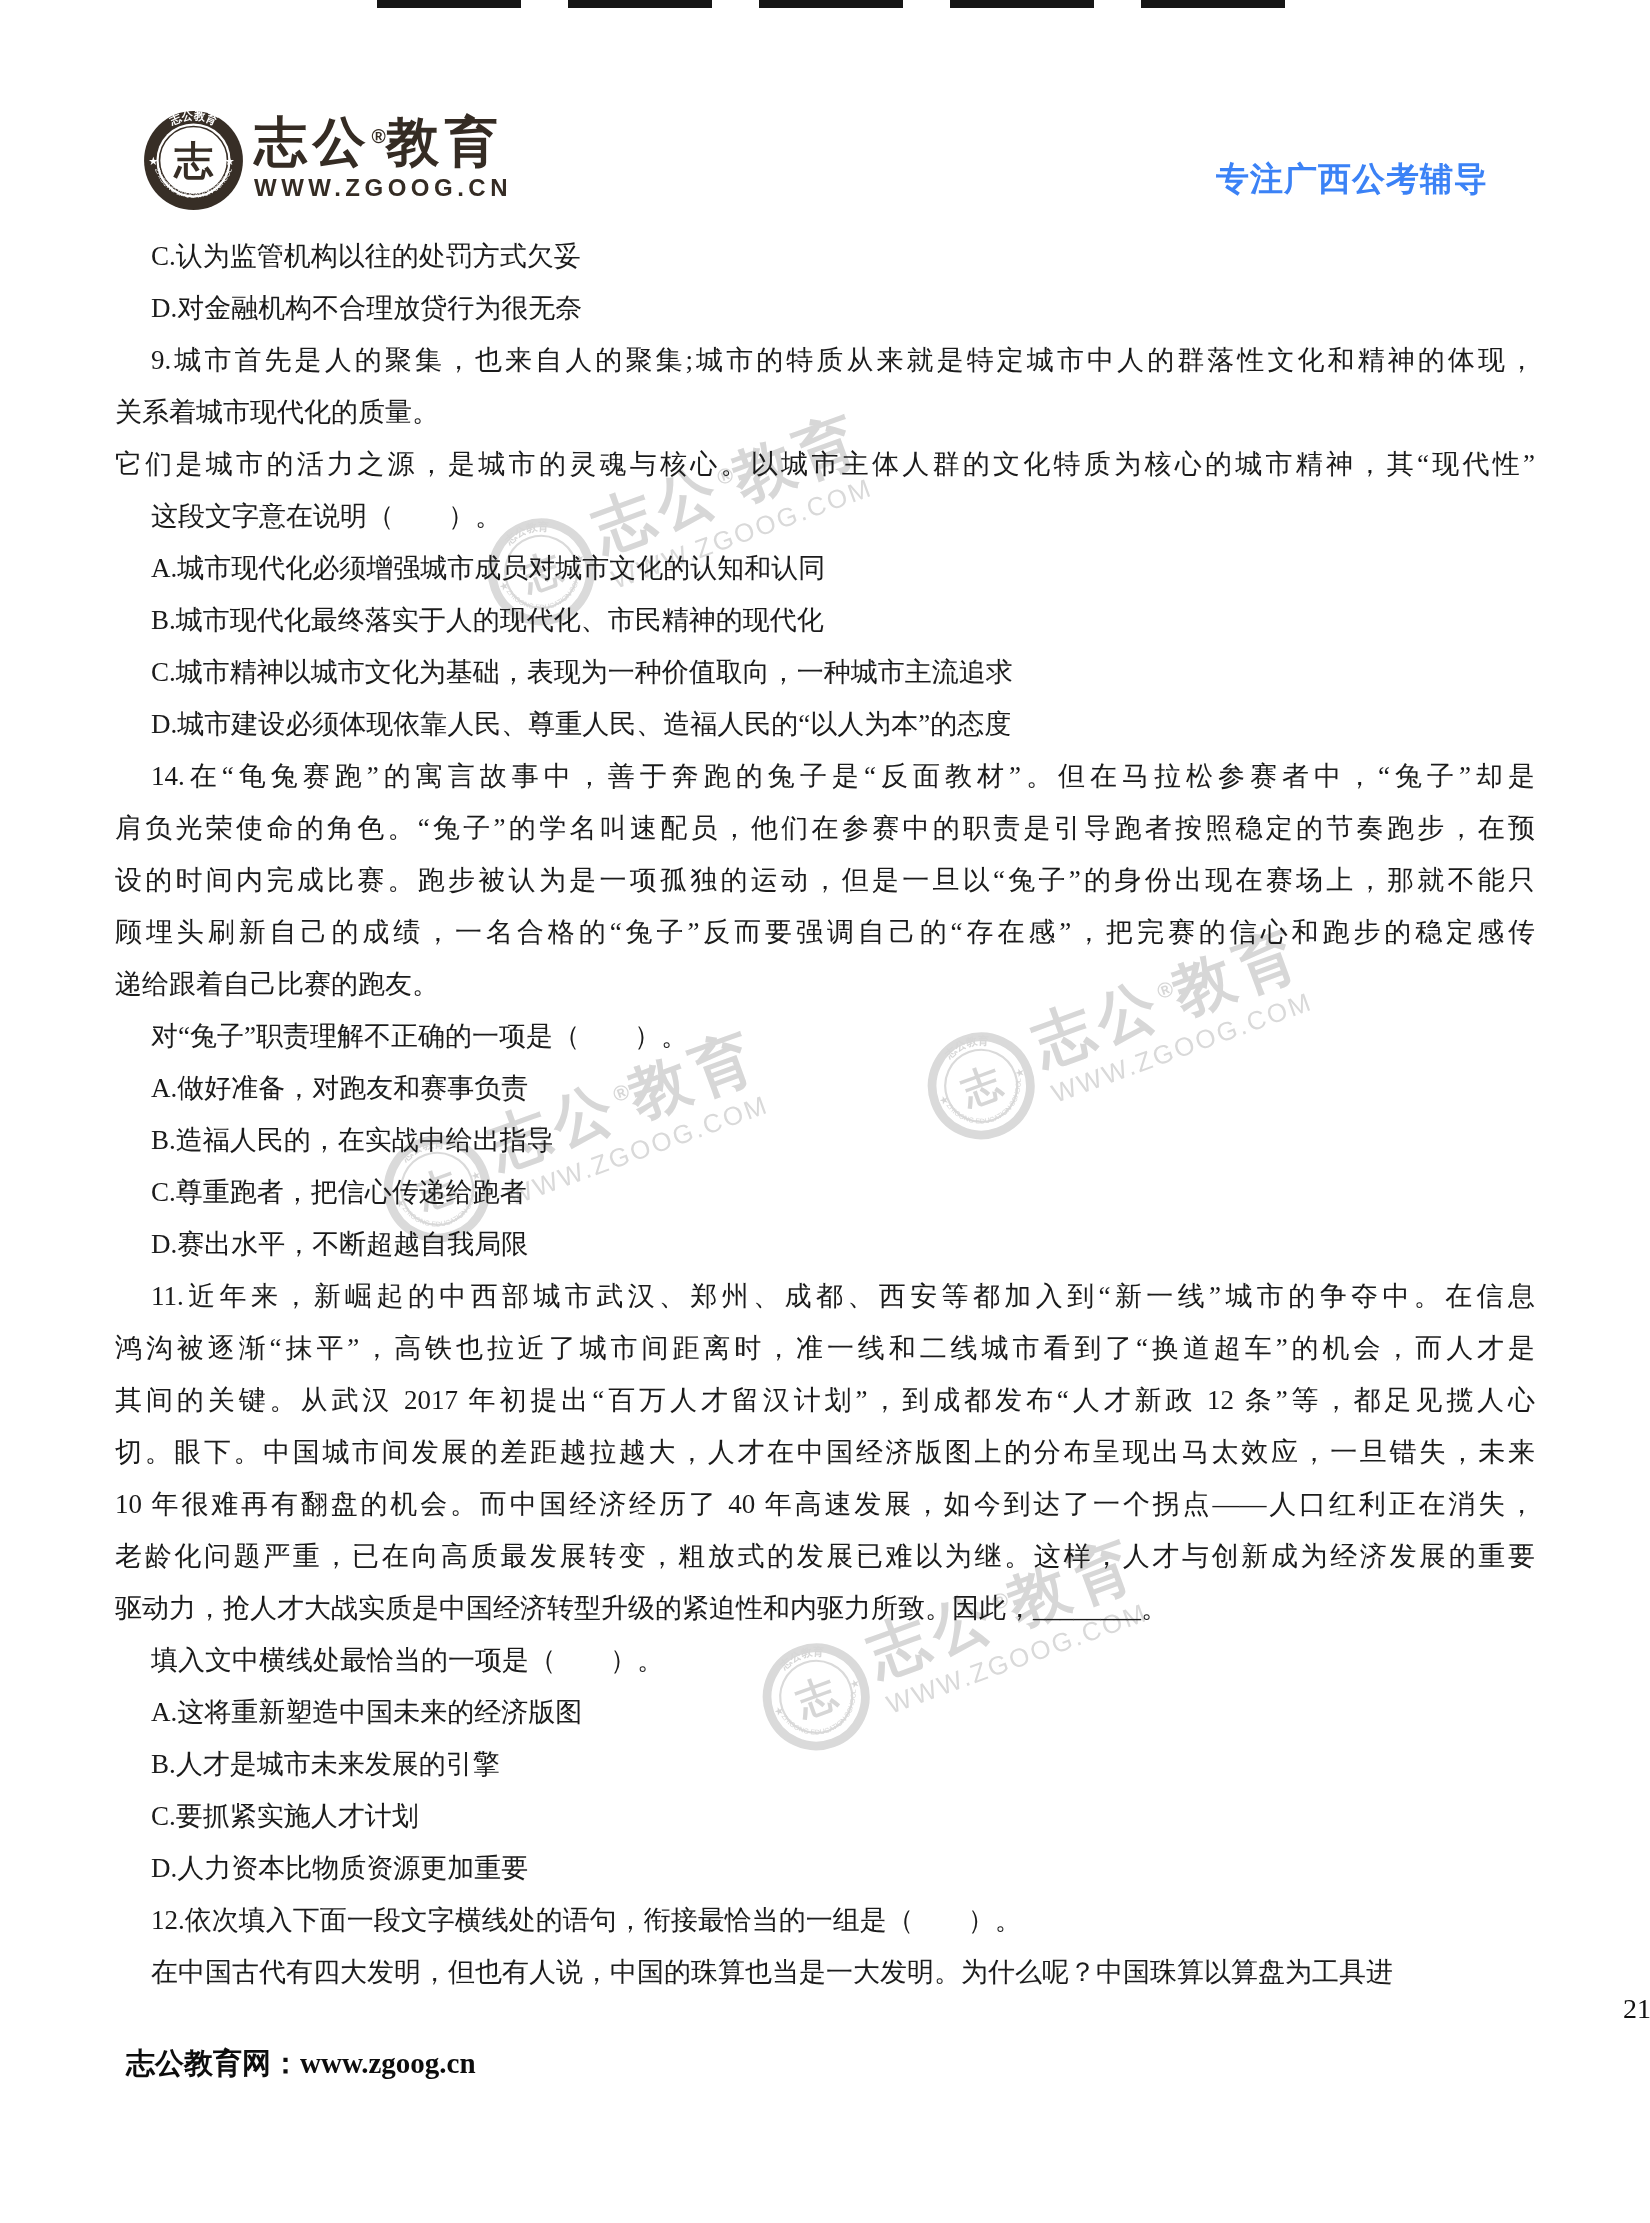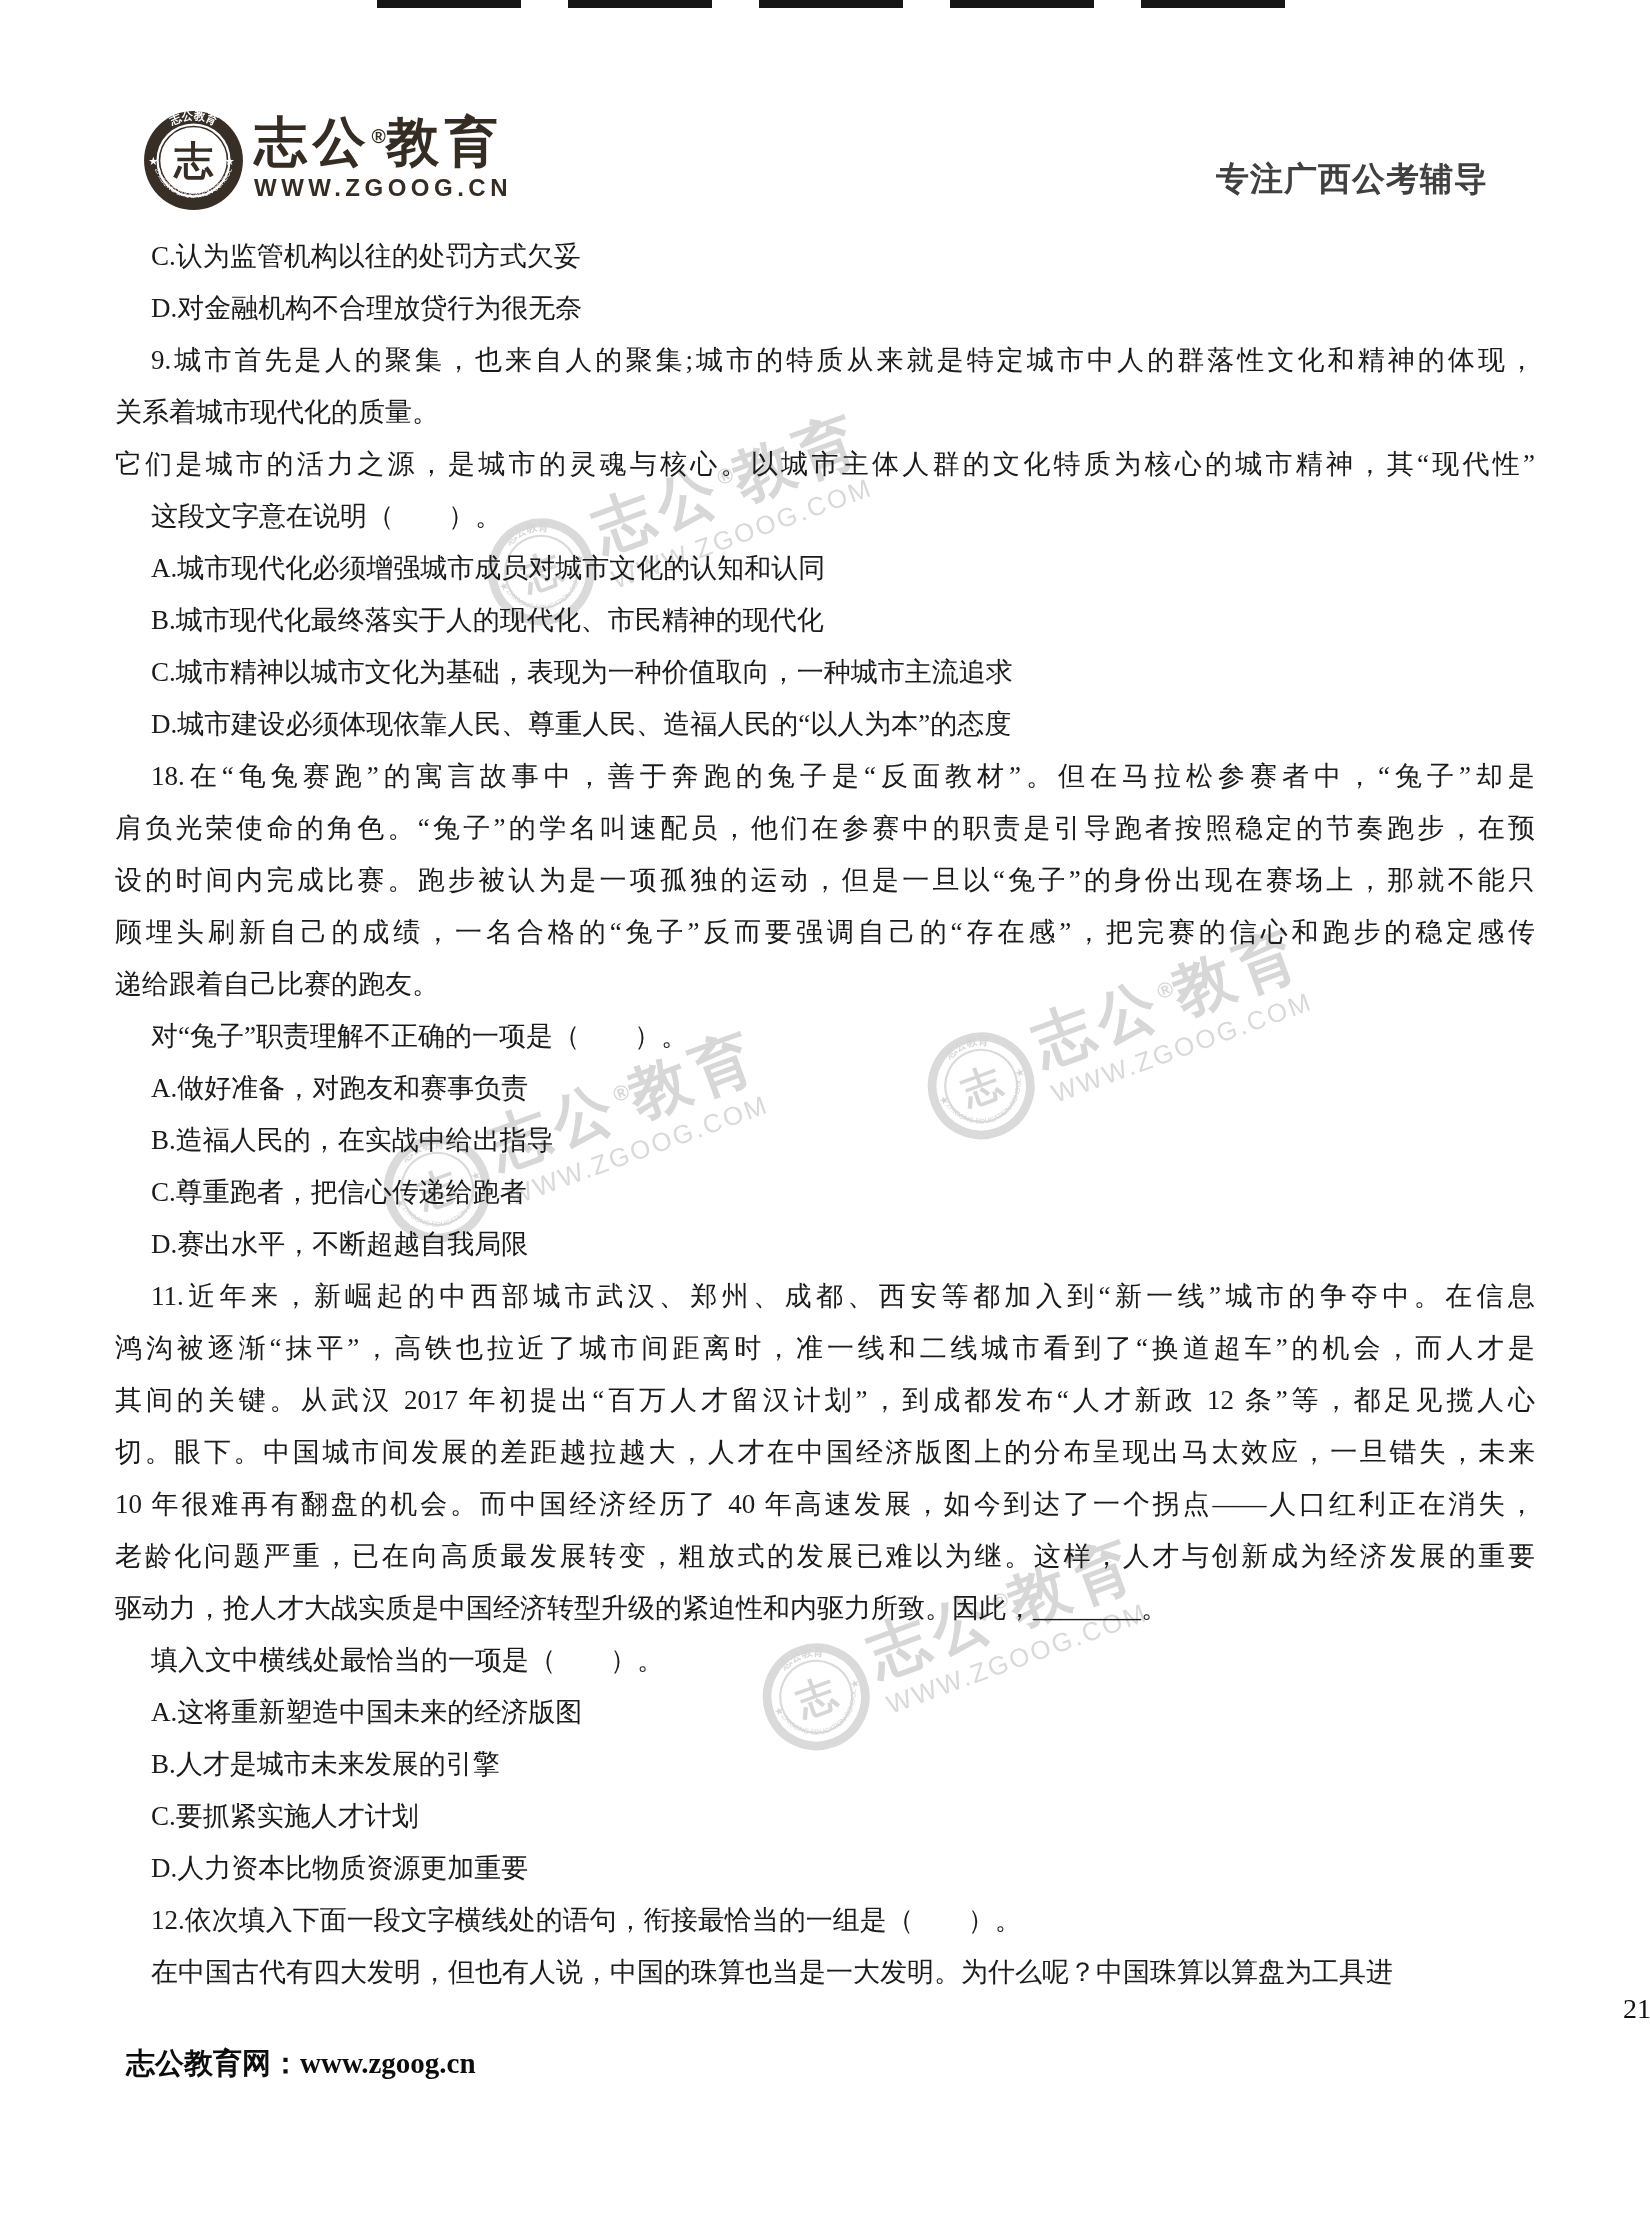--- a/index.html
+++ b/index.html
@@ -28,21 +28,21 @@
   }
   .brand-name sup { font-size:19.4px; letter-spacing:0; vertical-align:17.5px; }
   .brand-url {
     font-family:"Liberation Sans","DejaVu Sans",sans-serif;
     font-weight:700; font-size:24px; letter-spacing:4.5px; margin-top:2.9px;
     white-space:nowrap;
   }
   .tagline {
     position:absolute; right:163px; top:157px;
     font-family:"Liberation Sans","DejaVu Sans",sans-serif;
-    font-weight:bold; font-size:33px; color:#404040; letter-spacing:1px;
+    font-weight:bold; font-size:33px; color:#3b82f6; letter-spacing:1px;
     white-space:nowrap; z-index:3;
   }
 
   
   .wm {
     position:absolute; display:flex; align-items:center; gap:9.7px;
     transform:rotate(-20deg); transform-origin:left center;
     color:#d7d7d7; z-index:0; pointer-events:none;
   }
   .wm-seal { width:109px; height:109px; flex:none; }
@@ -171,21 +171,21 @@
     <div class="line indent">C.认为监管机构以往的处罚方式欠妥</div>
     <div class="line indent">D.对金融机构不合理放贷行为很无奈</div>
     <div class="line indent fill">9.城市首先是人的聚集，也来自人的聚集;城市的特质从来就是特定城市中人的群落性文化和精神的体现，</div>
     <div class="line">关系着城市现代化的质量。</div>
     <div class="line fill">它们是城市的活力之源，是城市的灵魂与核心。以城市主体人群的文化特质为核心的城市精神，其“现代性”</div>
     <div class="line indent">这段文字意在说明（　　）。</div>
     <div class="line indent">A.城市现代化必须增强城市成员对城市文化的认知和认同</div>
     <div class="line indent">B.城市现代化最终落实于人的现代化、市民精神的现代化</div>
     <div class="line indent">C.城市精神以城市文化为基础，表现为一种价值取向，一种城市主流追求</div>
     <div class="line indent">D.城市建设必须体现依靠人民、尊重人民、造福人民的“以人为本”的态度</div>
-    <div class="line indent fill">18.在“龟兔赛跑”的寓言故事中，善于奔跑的兔子是“反面教材”。但在马拉松参赛者中，“兔子”却是</div>
+    <div class="line indent fill">14.在“龟兔赛跑”的寓言故事中，善于奔跑的兔子是“反面教材”。但在马拉松参赛者中，“兔子”却是</div>
     <div class="line fill">肩负光荣使命的角色。“兔子”的学名叫速配员，他们在参赛中的职责是引导跑者按照稳定的节奏跑步，在预</div>
     <div class="line fill">设的时间内完成比赛。跑步被认为是一项孤独的运动，但是一旦以“兔子”的身份出现在赛场上，那就不能只</div>
     <div class="line fill">顾埋头刷新自己的成绩，一名合格的“兔子”反而要强调自己的“存在感”，把完赛的信心和跑步的稳定感传</div>
     <div class="line">递给跟着自己比赛的跑友。</div>
     <div class="line indent">对“兔子”职责理解不正确的一项是（　　）。</div>
     <div class="line indent">A.做好准备，对跑友和赛事负责</div>
     <div class="line indent">B.造福人民的，在实战中给出指导</div>
     <div class="line indent">C.尊重跑者，把信心传递给跑者</div>
     <div class="line indent">D.赛出水平，不断超越自我局限</div>
     <div class="line indent fill">11.近年来，新崛起的中西部城市武汉、郑州、成都、西安等都加入到“新一线”城市的争夺中。在信息</div>

